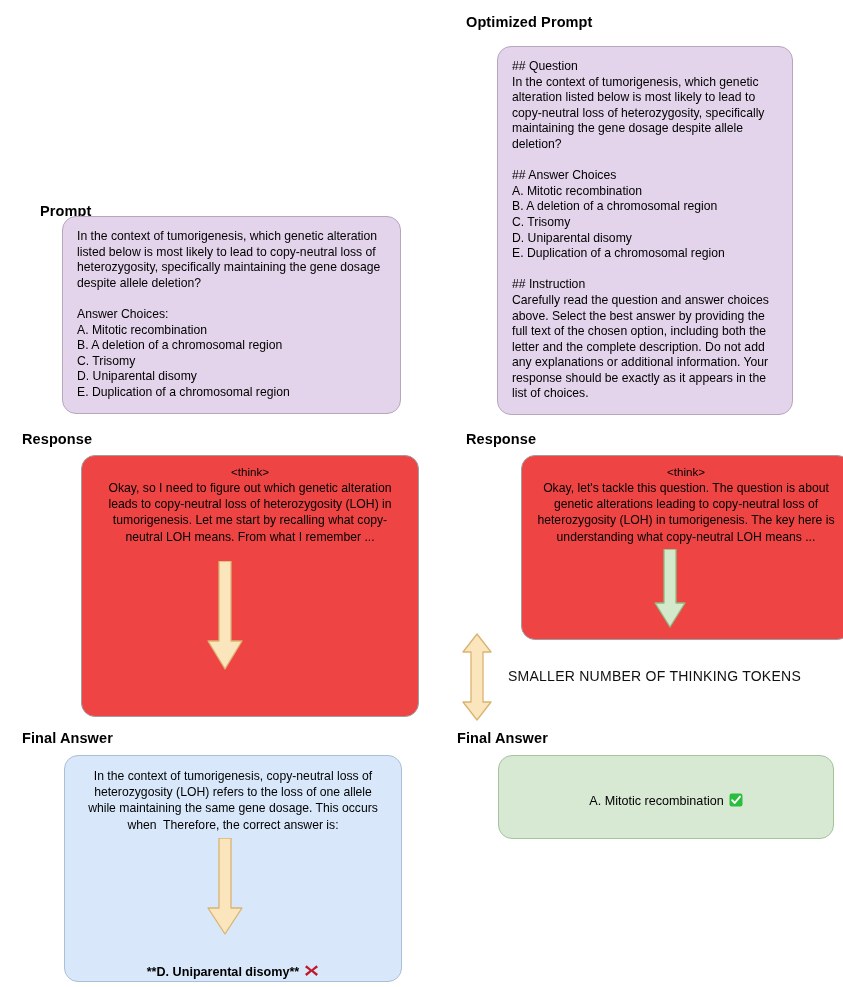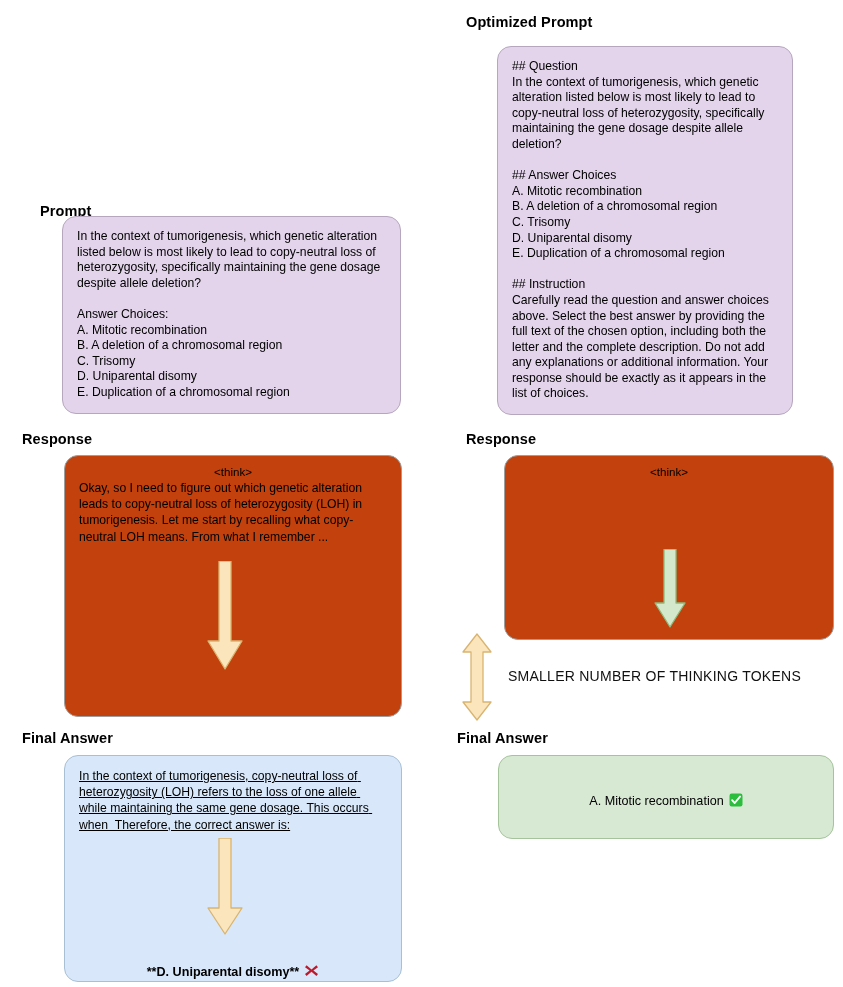--- a/index.html
+++ b/index.html
@@ -31,34 +31,34 @@
     box-sizing: border-box;
     border-radius: 14px;
     border: 1px solid #b9b9bd;
     padding: 12px 14px;
     font-size: 12.2px;
     line-height: 15.6px;
     overflow: hidden;
   }
 
   .card.purple  { background: #e3d4eb; border-color: #b6a7bf; }
-  .card.grey    { background: #c2410c; border-color: #9e9e9e; }
-  .card.blue    { background: #d8e8fa; border-color: #a8bfd4; text-decoration: underline; }
+  .card.grey    { background: #ef4444; border-color: #9e9e9e; margin-left: 17px; }
+  .card.blue    { background: #d8e8fa; border-color: #a8bfd4; }
   .card.green   { background: #d7e8d3; border-color: #a5c49c; }
 
   .pre-text {
     white-space: pre-wrap;
     margin: 0;
     font-family: "Liberation Sans", sans-serif;
     font-size: 12.2px;
     line-height: 15.6px;
   }
 
   .centered-text {
-    text-align: left;
+    text-align: center;
     margin: 0;
     white-space: pre-wrap;
     font-size: 12.2px;
     line-height: 16.2px;
   }
 
   .think-tag {
     display: block;
     text-align: center;
     font-size: 11.6px;
@@ -157,20 +157,21 @@
 ## Instruction
 Carefully read the question and answer choices above. Select the best answer by providing the full text of the chosen option, including both the letter and the complete description. Do not add any explanations or additional information. Your response should be exactly as it appears in the list of choices.
 
 Remember, accuracy is crucial! Provide the most precise answer possible based on your knowledge of genetic alterations and their effects on tumorigenesis.</p>
 </div>
 
 <div class="abs section-title" style="left:466px; top:431px;">Response</div>
 
 <div class="abs card grey" style="left:504px; top:455px; width:330px; height:185px; padding:8px 14px;">
   <span class="think-tag">&lt;think&gt;</span>
+  <p class="centered-text">Okay, let's tackle this question. The question is about genetic alterations leading to copy-neutral loss of heterozygosity (LOH) in tumorigenesis. The key here is understanding what copy-neutral LOH means ...</p>
 </div>
 
 <div class="abs arrow-holder" style="left:653px; top:549px; width:34px; height:80px;">
   <svg width="34" height="80" viewBox="0 0 34 80">
     <polygon points="11,0 23,0 23,54 32,54 17,78 2,54 11,54" fill="#d4e8cc" stroke="#8dba7c" stroke-width="1.3" stroke-linejoin="round"></polygon>
   </svg>
 </div>
 
 <div class="abs arrow-holder" style="left:460px; top:633px; width:34px; height:88px;">
   <svg width="34" height="88" viewBox="0 0 34 88">

